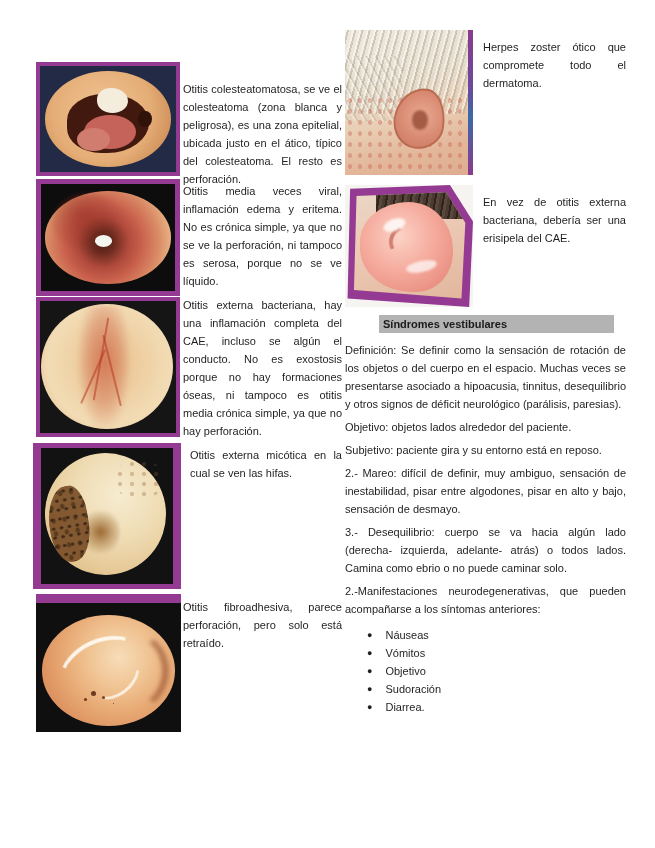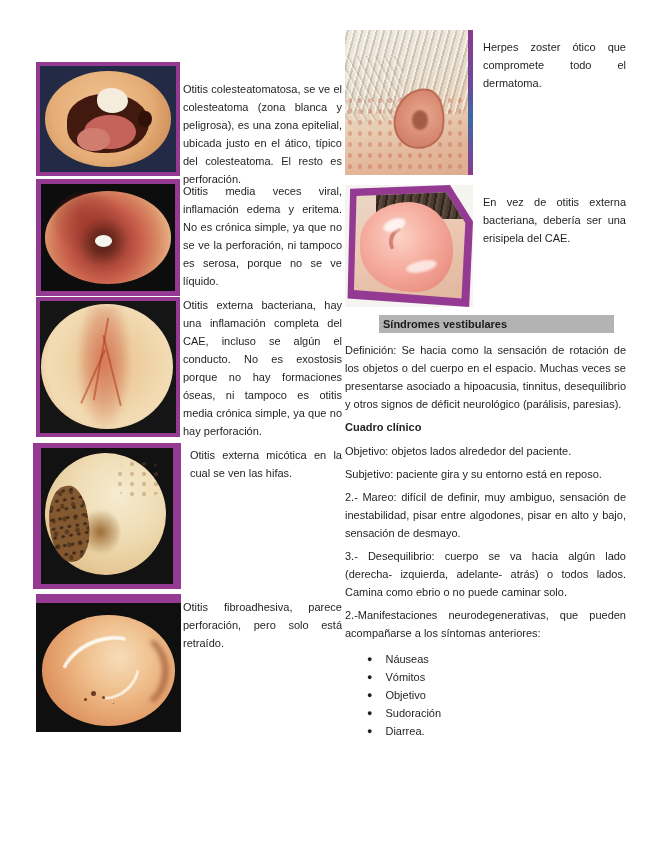--- a/index.html
+++ b/index.html
@@ -230,22 +230,21 @@
   <div class="cap rcap" style="top:38px">
     <span></span><b>Herpes zoster ótico</b><span> que compromete todo el dermatoma.</span>
   </div>
   <div class="cap rcap" style="top:193px">
     <span>En vez de otitis externa bacteriana, debería ser una </span><b>erisipela del CAE.</b><span></span>
   </div>
 
   <div class="secthdr">Síndromes vestibulares</div>
 
   <div class="rbody">
-    <p>Definición: Se hacia como la sensación de rotación de los objetos o del cuerpo en el espacio. Muchas veces se presentarse asociado a hipoacusia, tinnitus, desequilibrio y otros signos de déficit neurológico (parálisis, paresias).</p>
-    <p class="hd">Cuadro clínico</p>
+    <p>Definición: Se definir como la sensación de rotación de los objetos o del cuerpo en el espacio. Muchas veces se presentarse asociado a hipoacusia, tinnitus, desequilibrio y otros signos de déficit neurológico (parálisis, paresias).</p>
     <p>Objetivo: objetos lados alrededor del paciente.</p>
     <p>Subjetivo: paciente gira y su entorno está en reposo.</p>
     <p>2.- Mareo: difícil de definir, muy ambiguo, sensación de inestabilidad, pisar entre algodones, pisar en alto y bajo, sensación de desmayo.</p>
     <p>3.- Desequilibrio: cuerpo se va hacia algún lado (derecha- izquierda, adelante- atrás) o todos lados. Camina como ebrio o no puede caminar solo.</p>
     <p>2.-Manifestaciones neurodegenerativas, que pueden acompañarse a los síntomas anteriores:</p>
 
     <div class="blist">
       <div class="brow">
         <span class="bglyph">●</span>
         <span>Náuseas</span>

